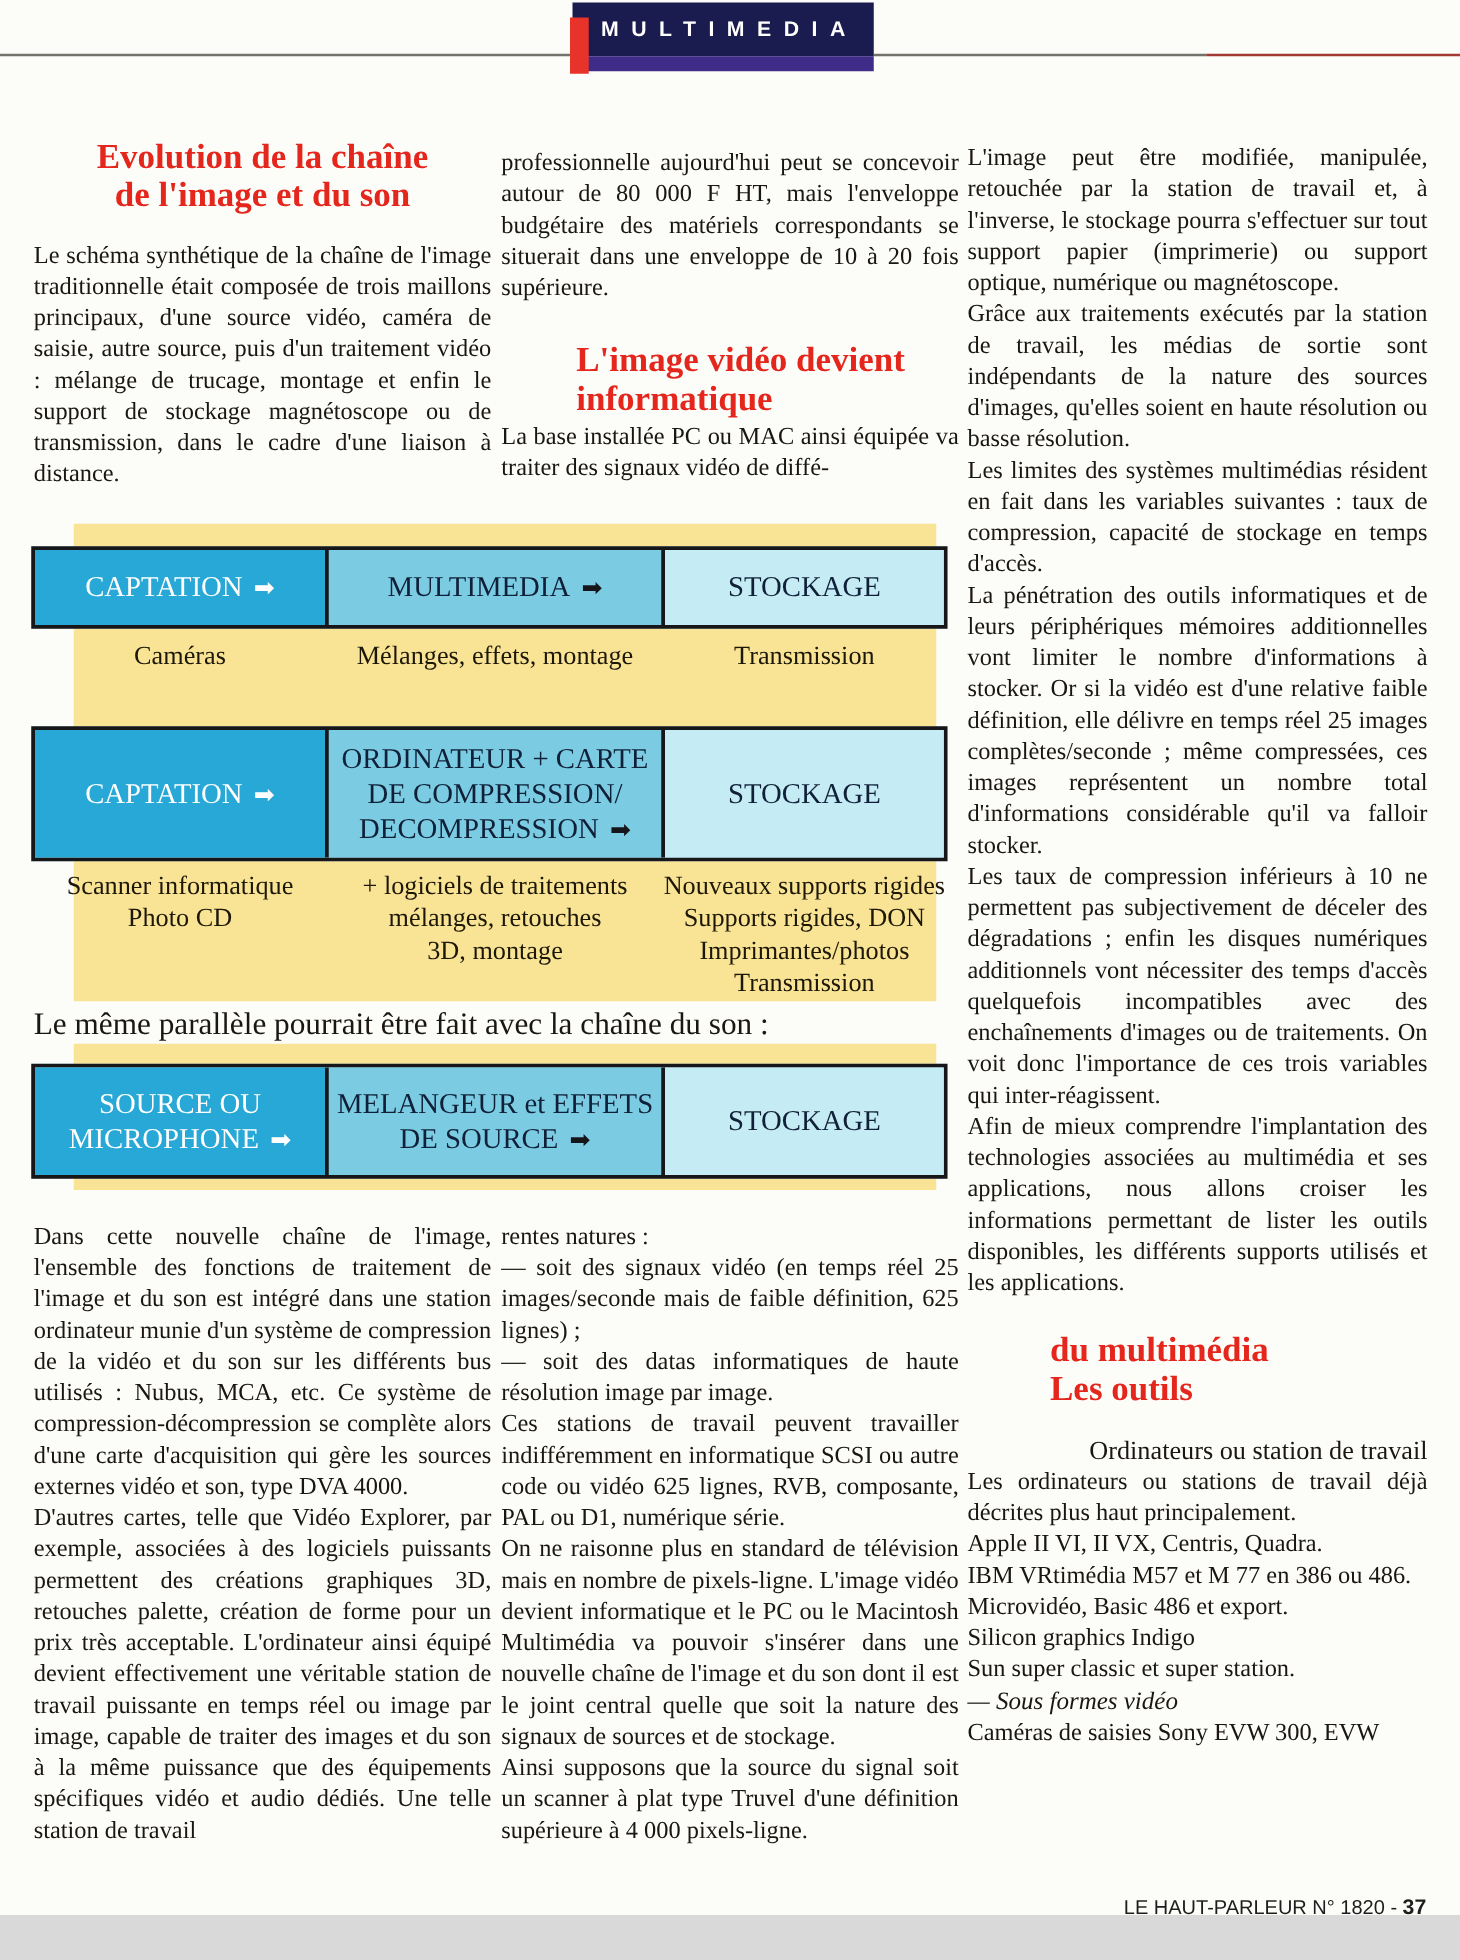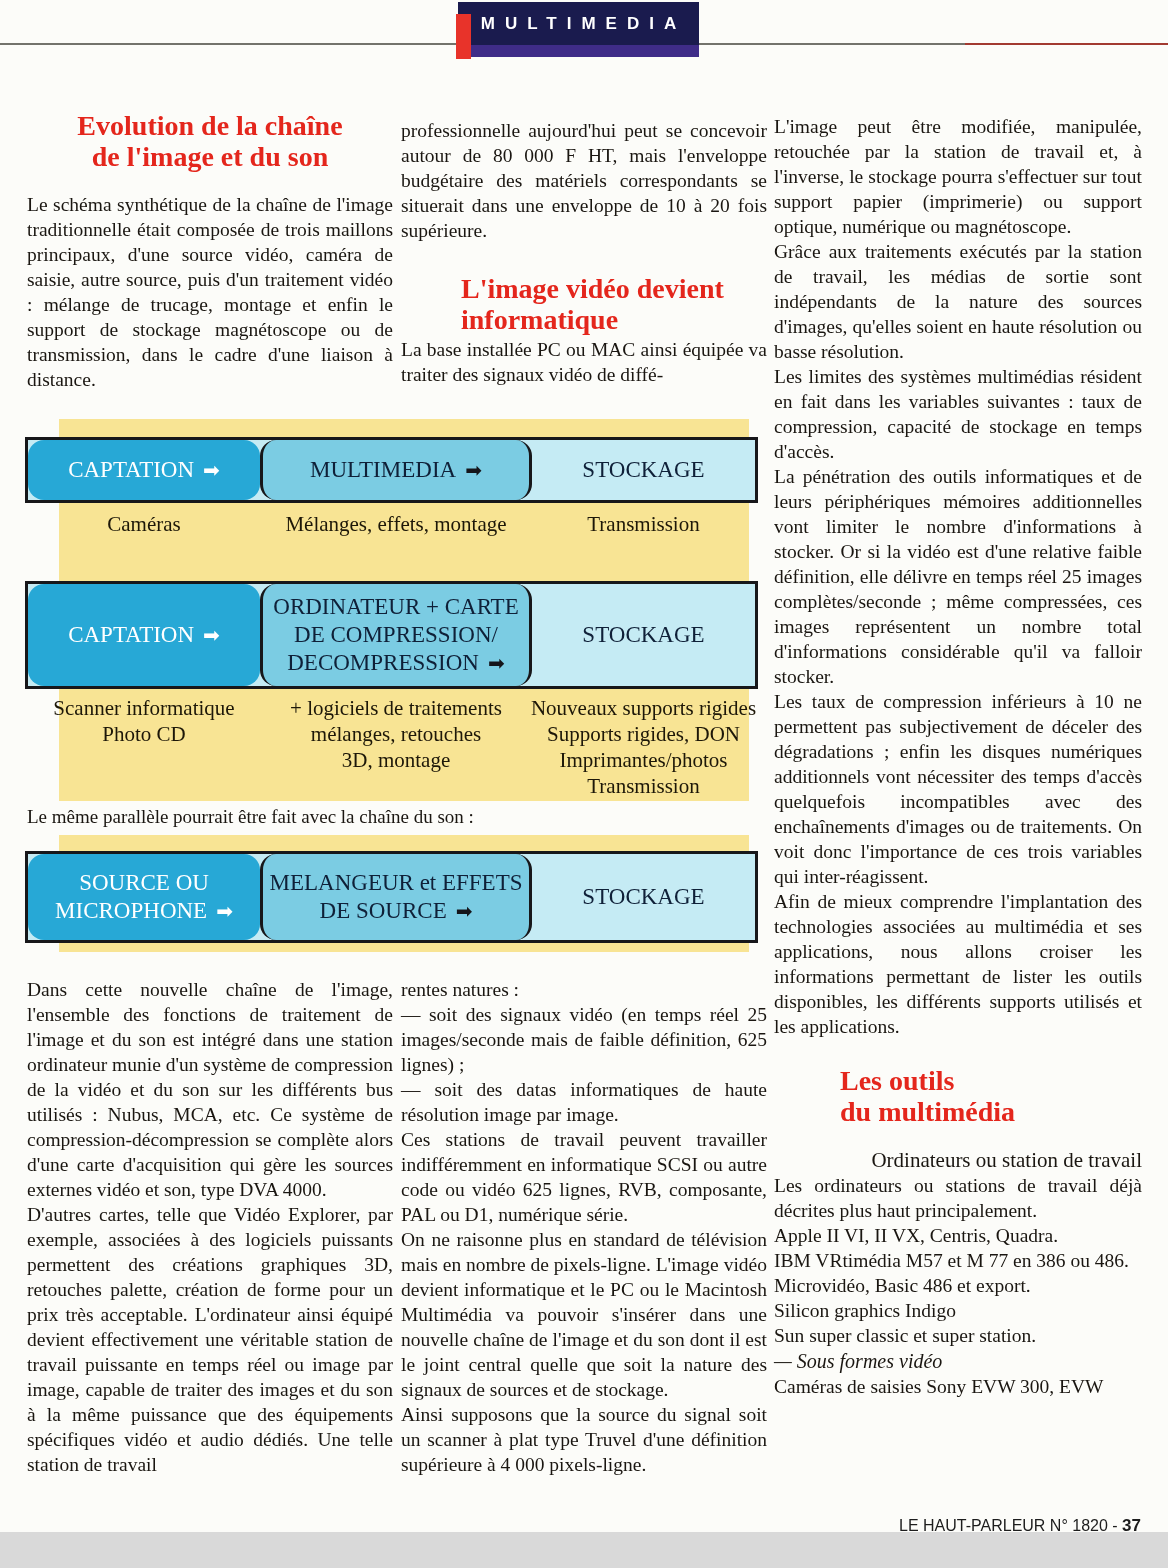--- a/index.html
+++ b/index.html
@@ -27,34 +27,34 @@
   .subhead{font-weight:normal;font-size:21px;line-height:26px;margin:0;text-align:right;}
   .italicnote{font-style:italic;font-size:20px;line-height:26px;margin:0;text-align:left;}
 
   
   .diagram{position:absolute;left:25px;top:415px;width:733px;height:552px;}
   .yellow{position:absolute;background:#f8e494;}
   .y1{left:34px;top:4px;width:690px;height:382px;}
   .y2{left:34px;top:420px;width:690px;height:117px;}
   .boxrow{position:absolute;left:0;width:727px;display:flex;border:3px solid #17171a;background:#c5ebf4;}
   .bcell{display:flex;flex-direction:column;align-items:center;justify-content:center;
-         text-align:center;font-size:23px;line-height:28px;border-radius:16px;}
+         text-align:center;font-size:23px;line-height:28px;}
   .bc1{width:232px;background:#27a8d6;color:#ffffff;}
   .bc2{width:266px;background:#7bcce3;color:#0f2038;border-left:3px solid #17171a;border-right:3px solid #17171a;}
   .bc3{flex:1;background:#c5ebf4;color:#0f2038;}
   .bline{display:block;}
   .arw{margin-left:9px;font-size:20px;}
   .aw{color:#ffffff;}
   .ab{color:#15151a;}
   .caprow{position:absolute;left:0;width:733px;display:flex;color:#1d1708;
           font-size:21px;line-height:26px;text-align:center;}
   .cap1{width:238px;}
   .cap2{width:266px;}
   .cap3{flex:1;}
-  .dianote{position:absolute;left:2px;top:391px;font-size:19px;color:#1a1611;white-space:nowrap;text-align:right;}
+  .dianote{position:absolute;left:2px;top:391px;font-size:25px;color:#1a1611;white-space:nowrap;text-align:right;}
 
   
   .footer{position:absolute;left:700px;top:1516px;width:441px;text-align:right;
           font-family:"Liberation Sans",sans-serif;font-size:16px;color:#1d1d1d;}
   .footer b{font-size:17px;}
 </style>
 </head>
 <body>
 
 <div class="page">
@@ -86,22 +86,22 @@
   </div>
 
   <div class="col" style="left:774px;top:114px;width:368px">
     <p>L'image peut être modifiée, manipulée, retouchée par la station de travail et, à l'inverse, le stockage pourra s'effectuer sur tout support papier (imprimerie) ou support optique, numérique ou magnétoscope.</p>
     <p>Grâce aux traitements exécutés par la station de travail, les médias de sortie sont indépendants de la nature des sources d'images, qu'elles soient en haute résolution ou basse résolution.</p>
     <p>Les limites des systèmes multimédias résident en fait dans les variables suivantes : taux de compression, capacité de stockage en temps d'accès.</p>
     <p>La pénétration des outils informatiques et de leurs périphériques mémoires additionnelles vont limiter le nombre d'informations à stocker. Or si la vidéo est d'une relative faible définition, elle délivre en temps réel 25 images complètes/seconde ; même compressées, ces images représentent un nombre total d'informations considérable qu'il va falloir stocker.</p>
     <p>Les taux de compression inférieurs à 10 ne permettent pas subjectivement de déceler des dégradations ; enfin les disques numériques additionnels vont nécessiter des temps d'accès quelquefois incompatibles avec des enchaînements d'images ou de traitements. On voit donc l'importance de ces trois variables qui inter-réagissent.</p>
     <p>Afin de mieux comprendre l'implantation des technologies associées au multimédia et ses applications, nous allons croiser les informations permettant de lister les outils disponibles, les différents supports utilisés et les applications.</p>
     <h2 class="redhead" style="margin:26px 0 20px;padding-left:66px;text-align:left;">
+      <div>du multimédia</div>
       <div>Les outils</div>
-      <div>du multimédia</div>
     </h2>
     <p class="subhead">Ordinateurs ou station de travail</p>
     <p>Les ordinateurs ou stations de travail déjà décrites plus haut principalement.</p>
     <p>Apple II VI, II VX, Centris, Quadra.</p>
     <p>IBM VRtimédia M57 et M 77 en 386 ou 486.</p>
     <p>Microvidéo, Basic 486 et export.</p>
     <p>Silicon graphics Indigo</p>
     <p>Sun super classic et super station.</p>
     <p class="italicnote">— Sous formes vidéo</p>
     <p>Caméras de saisies Sony EVW 300, EVW</p>

